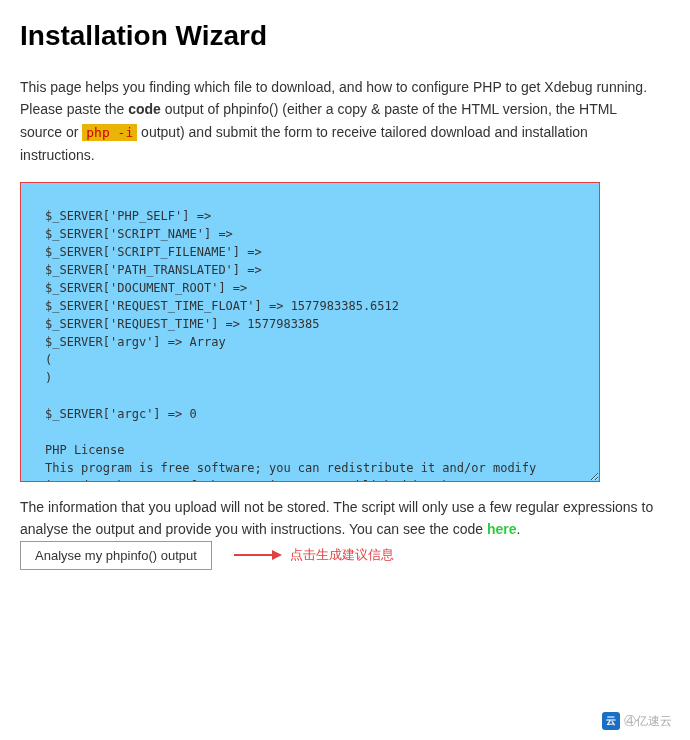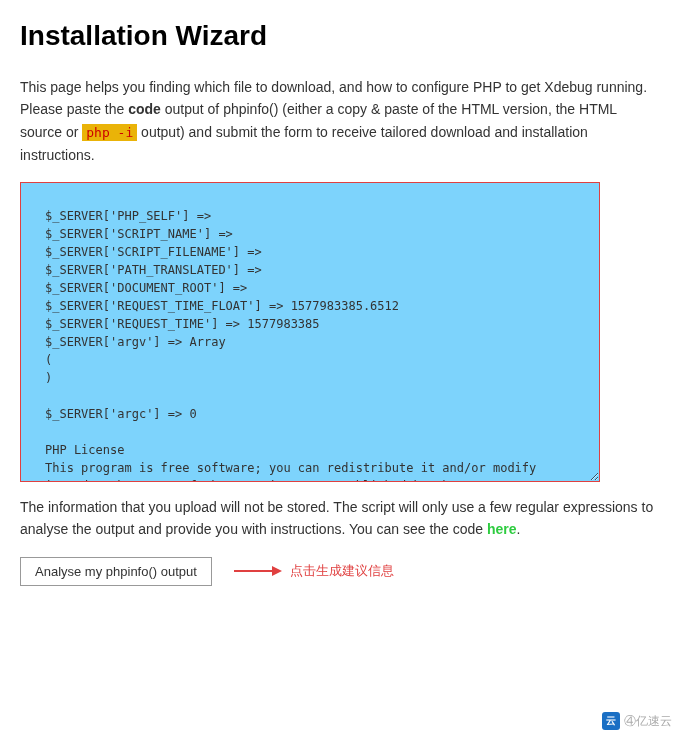--- a/index.html
+++ b/index.html
@@ -86,21 +86,20 @@
       color: #2ecc40;
       font-weight: bold;
       text-decoration: none;
     }
 
     .button-row {
       display: flex;
       align-items: center;
       gap: 20px;
       margin-bottom: 20px;
-      margin-top: 16px;
     }
 
     .analyse-button {
       border: 1.5px solid #999;
       background: #fff;
       padding: 6px 14px;
       font-size: 13px;
       cursor: pointer;
       color: #333;
       font-family: Arial, sans-serif;

